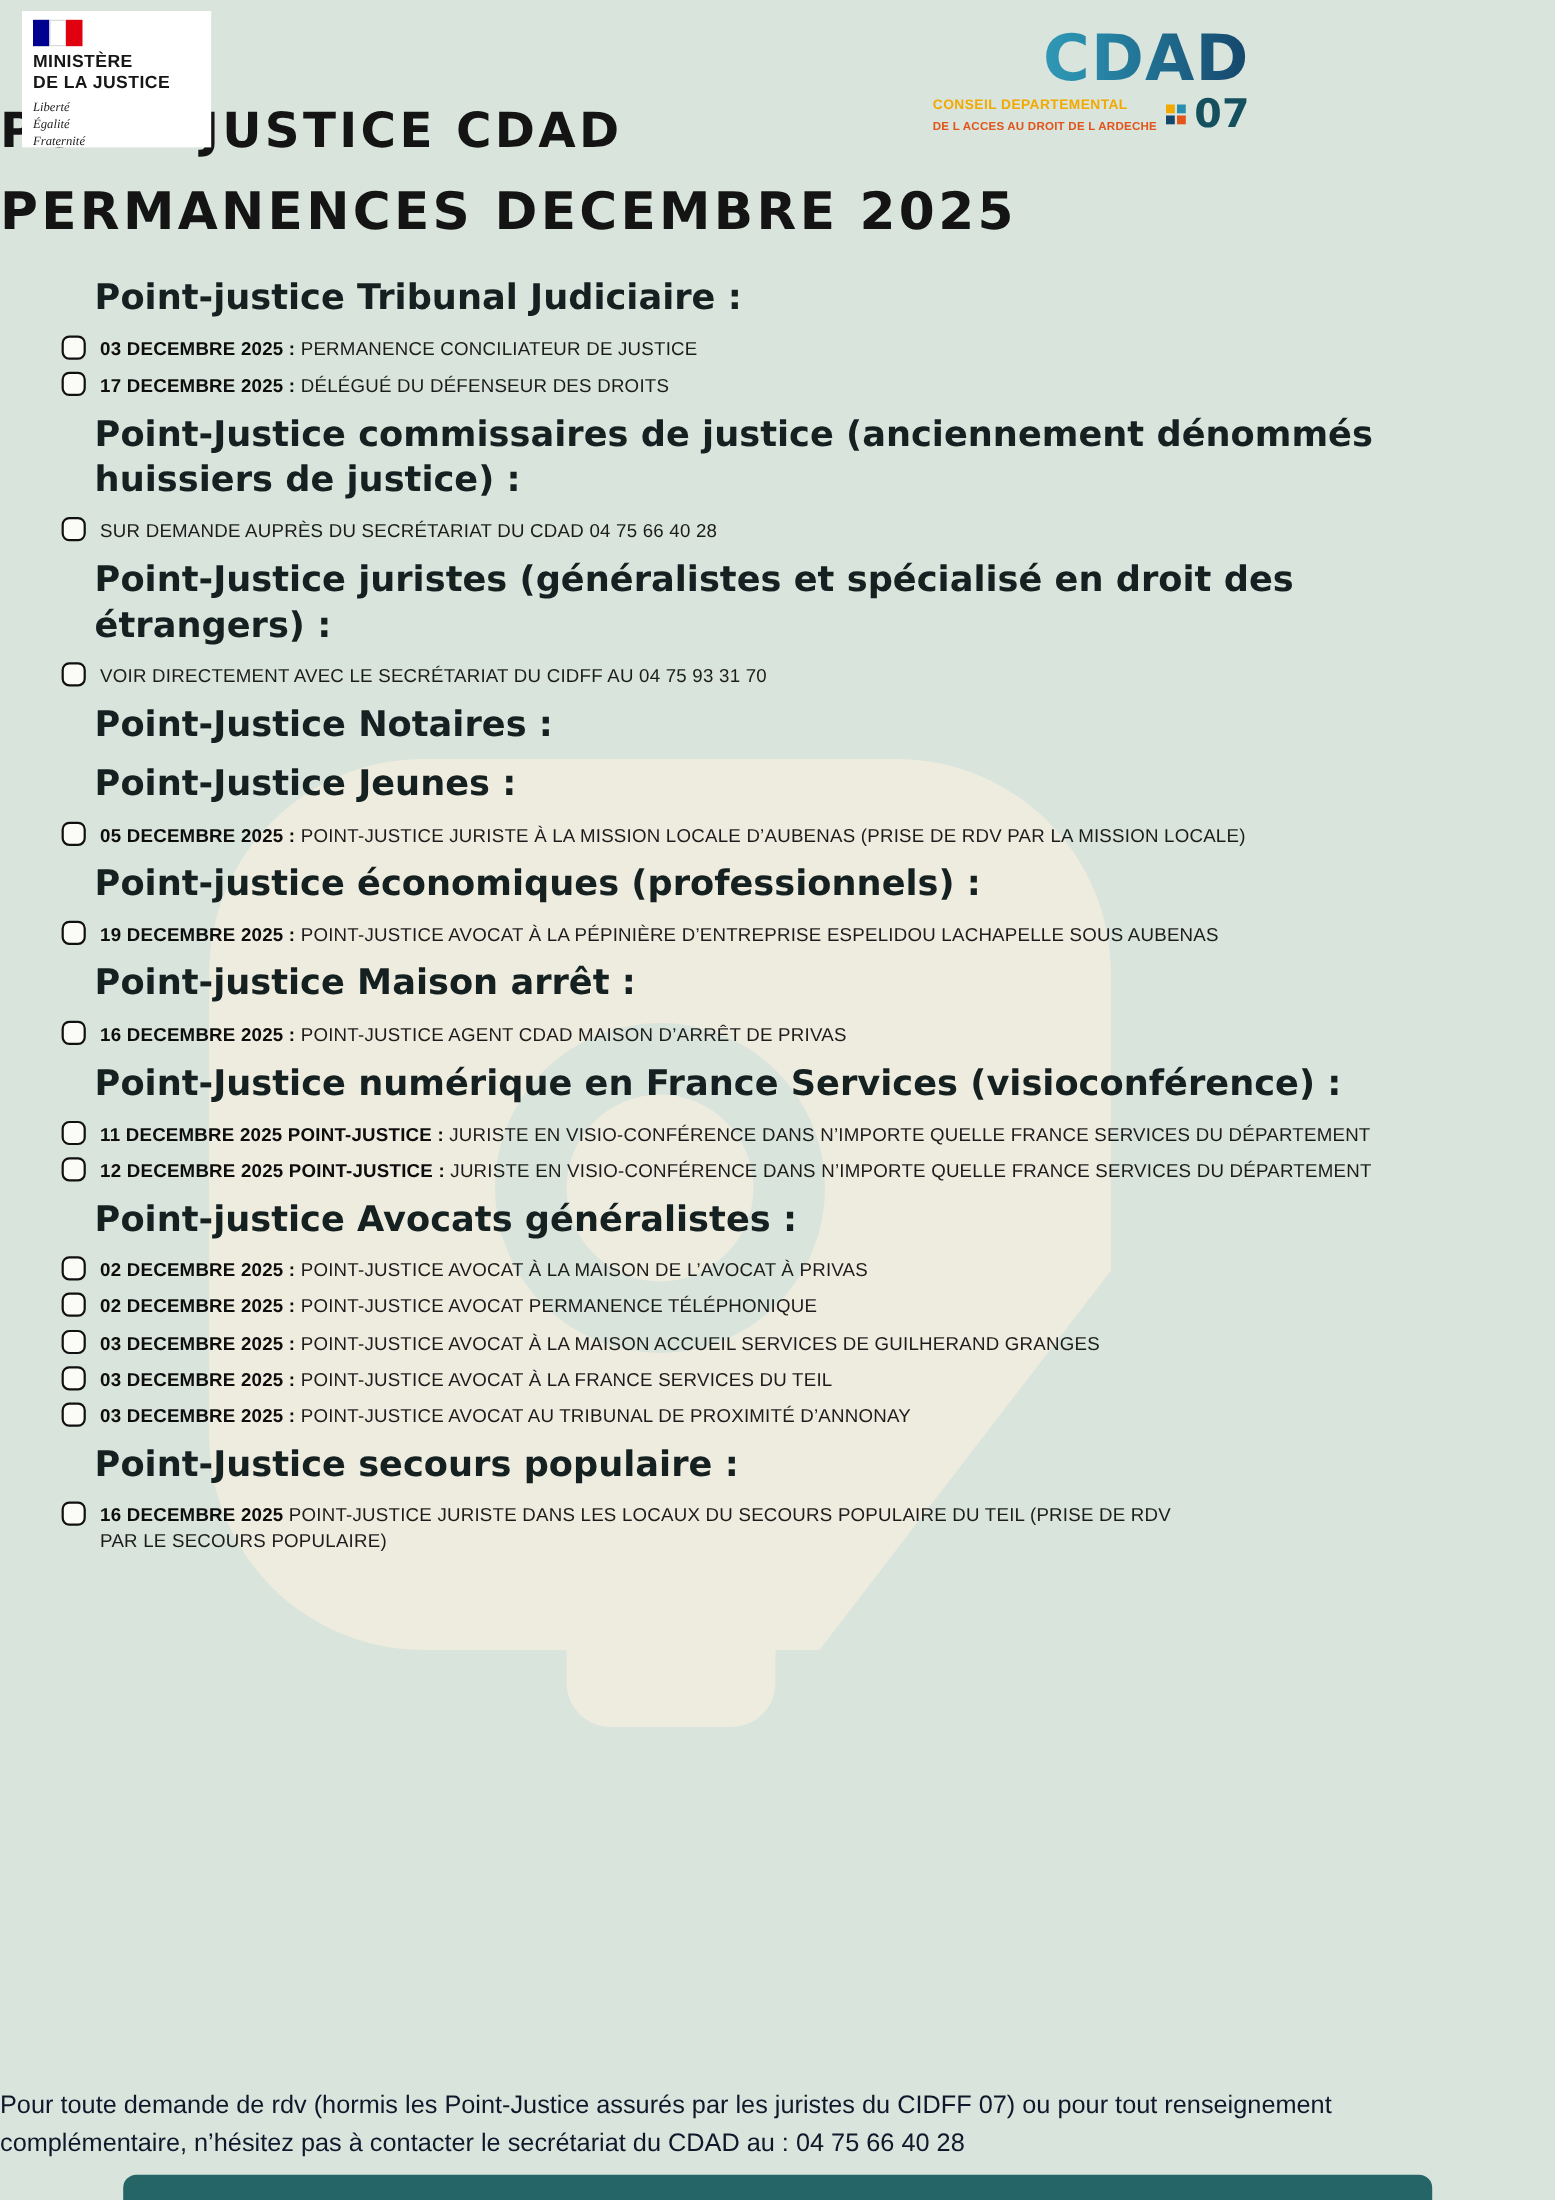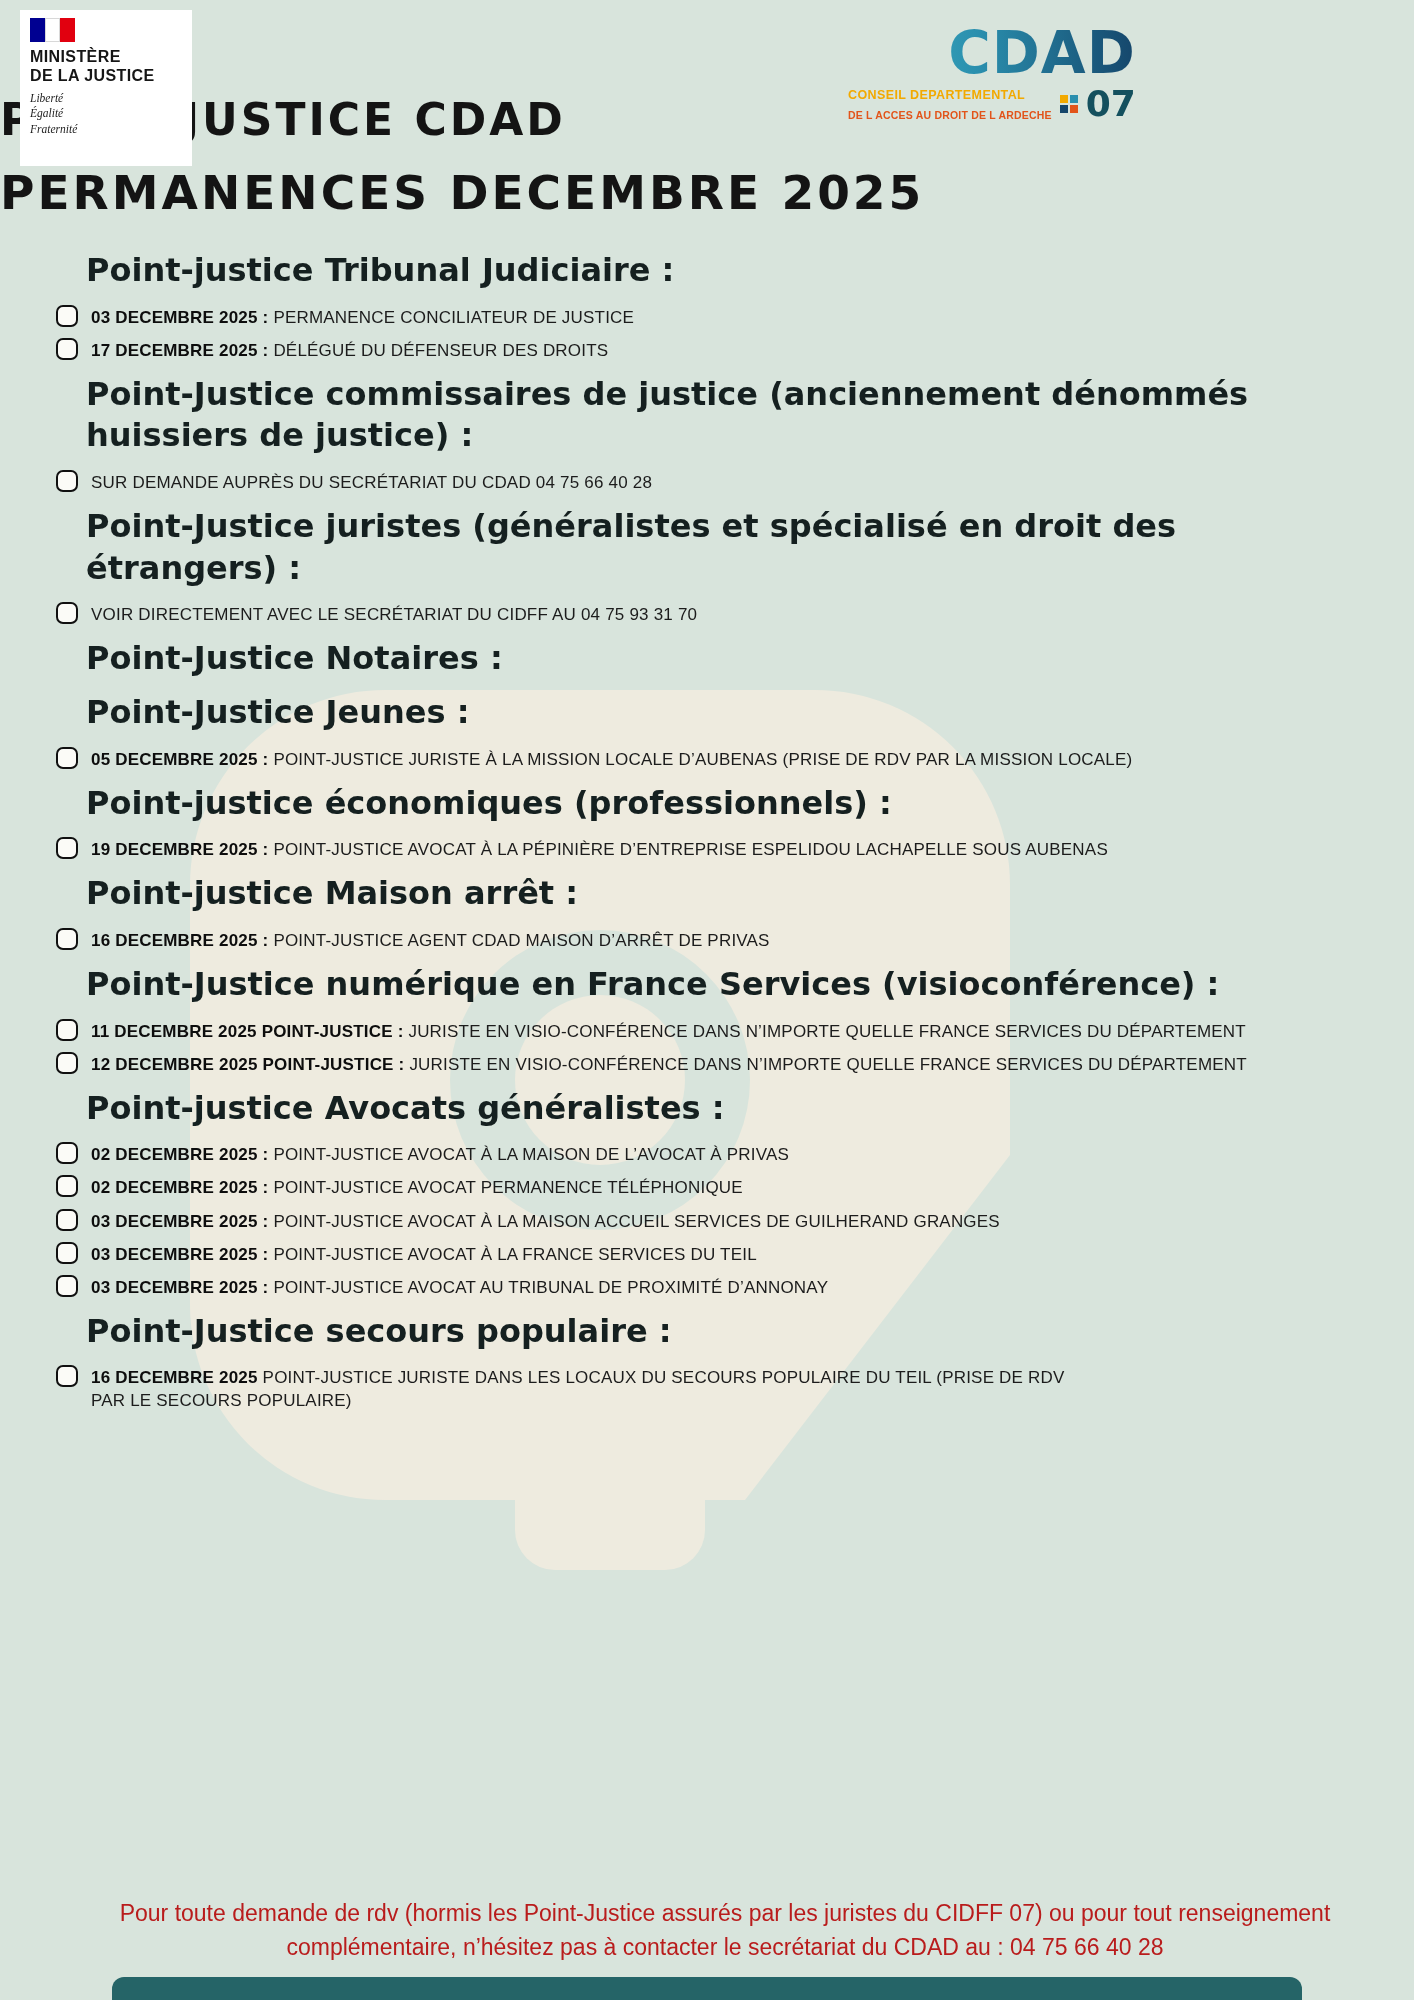--- a/index.html
+++ b/index.html
@@ -11,21 +11,21 @@
     color: #1a1a1a;
     font-family: "Liberation Sans", sans-serif;
   }
 
   
   .watermark { position: absolute; left: 185px; top: 685px; z-index: 0; }
 
   
   .ministry {
     position: absolute; left: 20px; top: 10px; z-index: 3;
-    width: 172px; height: 156px; background: #ffffff; padding: 8px 10px;
+    width: 172px; height: 124px; background: #ffffff; padding: 8px 10px;
   }
   .flag { display: flex; height: 24px; margin-bottom: 6px; }
   .flag span { width: 15px; height: 24px; display: block; }
   .flag .fb { background: #000091; }
   .flag .fw { background: #ffffff; border: 1px solid #d8d8d8; }
   .flag .fr { background: #e1000f; }
   .min-name { font-weight: bold; font-size: 16px; line-height: 1.18; letter-spacing: .4px; color: #161616; }
   .motto { margin-top: 5px; font-family: "Liberation Serif", serif; font-style: italic; font-size: 11.5px; line-height: 1.35; color: #222; }
 
   
@@ -65,21 +65,21 @@
     flex: none; width: 22px; height: 22px; margin-top: 1px;
     border: 2.5px solid #101010; border-radius: 7px; background: #fbfbf7;
   }
   .it { font-size: 17px; line-height: 1.3; letter-spacing: .2px; color: #1c1c1c; padding-top: 3px; max-width: 1290px; }
   .it b { color: #0d0d0d; }
   .it.wrap { max-width: 990px; }
 
   
   .footer {
     position: absolute; left: 0; bottom: 36px; width: 100%; z-index: 2;
-    text-align: center; font-size: 23px; line-height: 1.45; color: #b91c1c; padding-left: 36px;
+    font-size: 23px; line-height: 1.45; color: #0f172a;
   }
   .bottombar {
     position: absolute; bottom: 0; left: 50%; transform: translateX(-50%); z-index: 2;
     width: 1190px; height: 23px; background: #256467; border-radius: 12px 12px 0 0;
   }
 </style>
 </head>
 <body>
 
 <svg class="watermark" width="830" height="890" viewBox="0 0 830 890">

